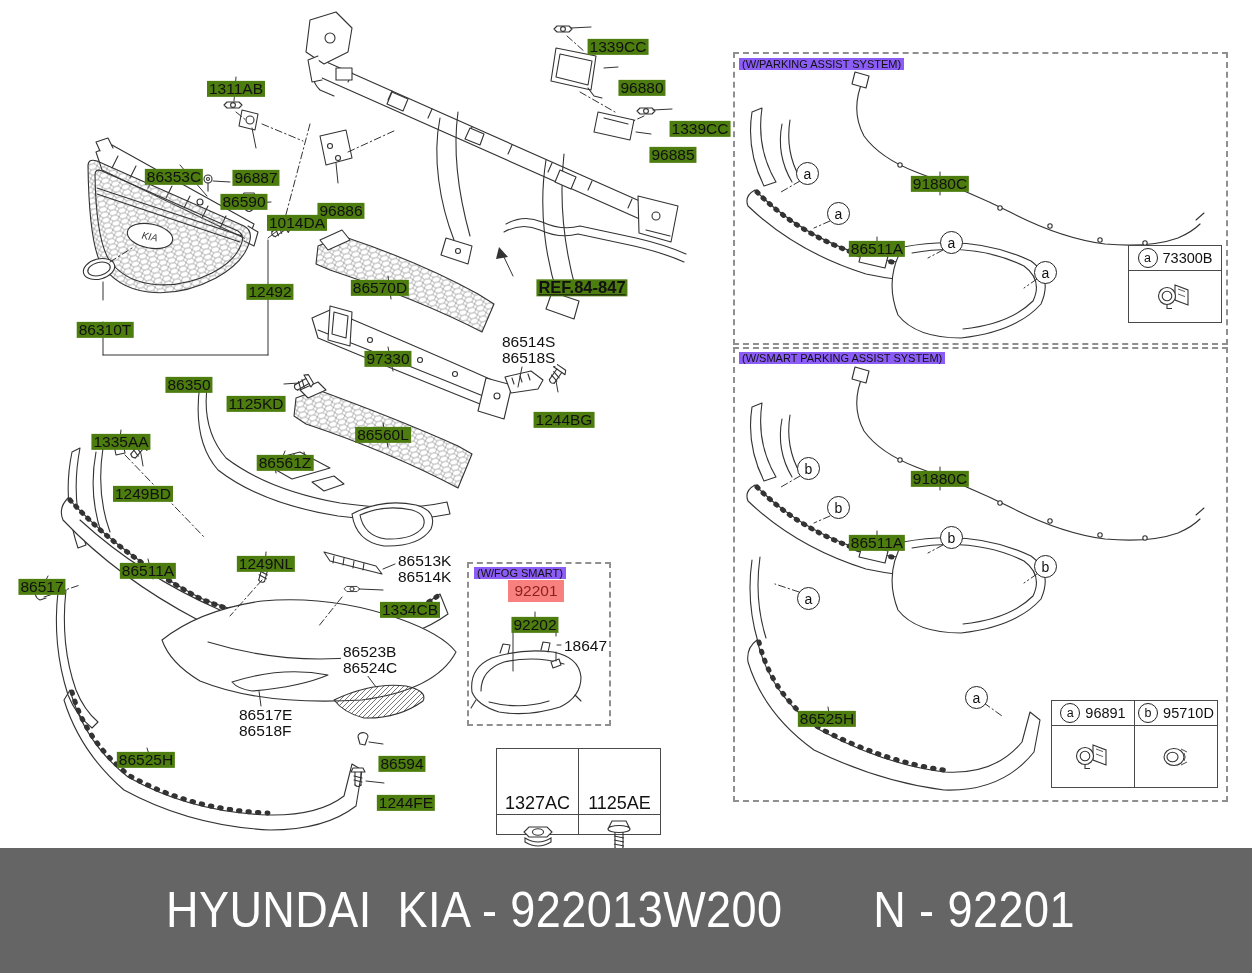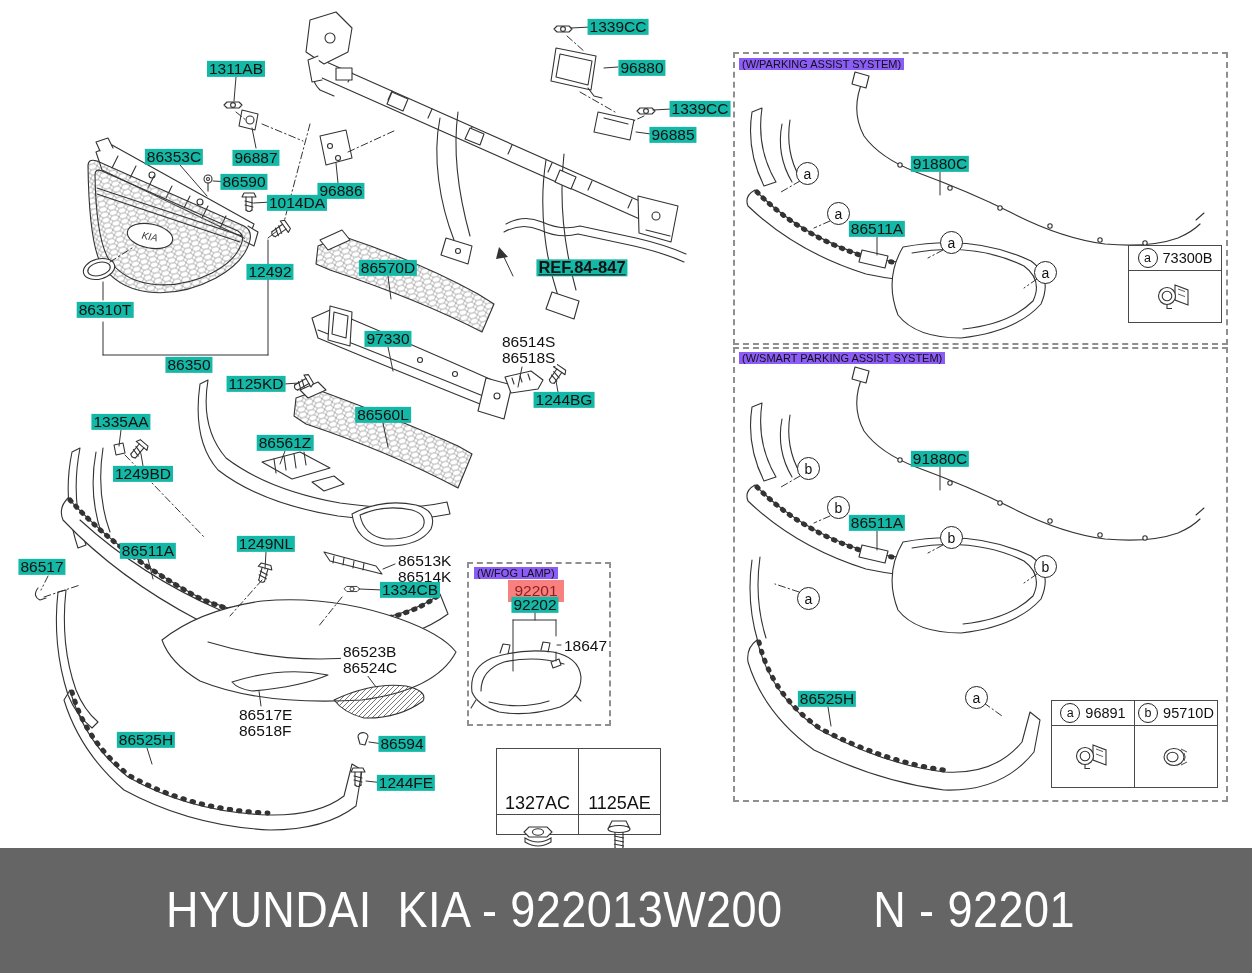--- a/index.html
+++ b/index.html
@@ -1,20 +1,20 @@
 <!DOCTYPE html>
 <html><head>
 <meta charset="utf-8">
 <style>
   html,body{margin:0;padding:0;background:#fff;}
   .stage{position:relative;width:1252px;height:973px;background:#fff;overflow:hidden;
          font-family:"Liberation Sans",sans-serif;color:#111;}
   .stage svg.art{position:absolute;left:0;top:0;z-index:1;}
   .lbl{position:absolute;transform:translate(-50%,-50%);font-size:15.5px;line-height:1.05;
-       white-space:nowrap;background:#14b8a6;padding:0 2px;z-index:3;}
+       white-space:nowrap;background:#4d7c0f;padding:0 2px;z-index:3;margin-top:20px;}
   .tl{position:absolute;font-size:15.5px;line-height:16px;white-space:nowrap;background:#fff;
       padding:0 2px;z-index:3;}
   .ref{font-weight:bold;text-decoration:underline;font-size:16.5px;}
   .dash-box{position:absolute;border:2px dashed #8f8f8f;z-index:2;background:transparent;}
   .box-title{position:absolute;font-size:11px;white-space:nowrap;background:#8b5cf6;
              padding:0 3px;z-index:3;}
   .hl{position:absolute;width:56px;height:22px;display:flex;align-items:center;justify-content:center;
       background:#f8807e;color:#8c1f1f;font-size:15.5px;z-index:3;}
   .co{position:absolute;width:21px;height:21px;margin:-11px 0 0 -11px;border:1.4px solid #222;
       border-radius:50%;background:#fff;display:flex;align-items:center;justify-content:center;
@@ -265,21 +265,21 @@
 
 <div class="lbl" style="left:236px;top:69px">1311AB</div>
 <div class="lbl" style="left:256px;top:158px">96887</div>
 <div class="lbl" style="left:174px;top:157px">86353C</div>
 <div class="lbl" style="left:244px;top:182px">86590</div>
 <div class="lbl" style="left:297px;top:203px">1014DA</div>
 <div class="lbl" style="left:341px;top:191px">96886</div>
 <div class="lbl" style="left:270px;top:272px">12492</div>
 <div class="lbl" style="left:105px;top:310px">86310T</div>
 <div class="lbl" style="left:189px;top:365px">86350</div>
-<div class="lbl" style="left:388px;top:268px">86570D</div>
+<div class="lbl" style="left:380px;top:268px">86570D</div>
 <div class="lbl" style="left:388px;top:339px">97330</div>
 <div class="tl" style="left:500px;top:334px">
   <div>86514S</div>
   <div>86518S</div>
 </div>
 <div class="lbl" style="left:564px;top:400px">1244BG</div>
 <div class="lbl" style="left:383px;top:415px">86560L</div>
 <div class="lbl ref" style="left:582px;top:268px">REF.84-847</div>
 <div class="lbl" style="left:618px;top:27px">1339CC</div>
 <div class="lbl" style="left:642px;top:68px">96880</div>
@@ -303,21 +303,21 @@
 </div>
 <div class="tl" style="left:237px;top:707px">
   <div>86517E</div>
   <div>86518F</div>
 </div>
 <div class="lbl" style="left:146px;top:740px">86525H</div>
 <div class="lbl" style="left:402px;top:744px">86594</div>
 <div class="lbl" style="left:406px;top:783px">1244FE</div>
 
 <div class="dash-box" style="left:467px;top:562px;width:140px;height:160px"></div>
-<div class="box-title" style="left:474px;top:567px">(W/FOG LAMP)</div>
+<div class="box-title" style="left:474px;top:567px">(W/FOG SMART)</div>
 <div class="hl" style="left:508px;top:580px">92201</div>
 <div class="lbl" style="left:535px;top:605px">92202</div>
 <div class="tl" style="left:562px;top:638px">18647</div>
 
 <div class="legend" style="left:496px;top:748px;width:163px;height:85px">
   <div class="leg-col">
     <div class="hw-head">1327AC</div>
     <div class="leg-body">
       <svg width="40" height="40" viewBox="0 0 40 40">
             <g stroke="#333" stroke-width="1.1" fill="#fff">

